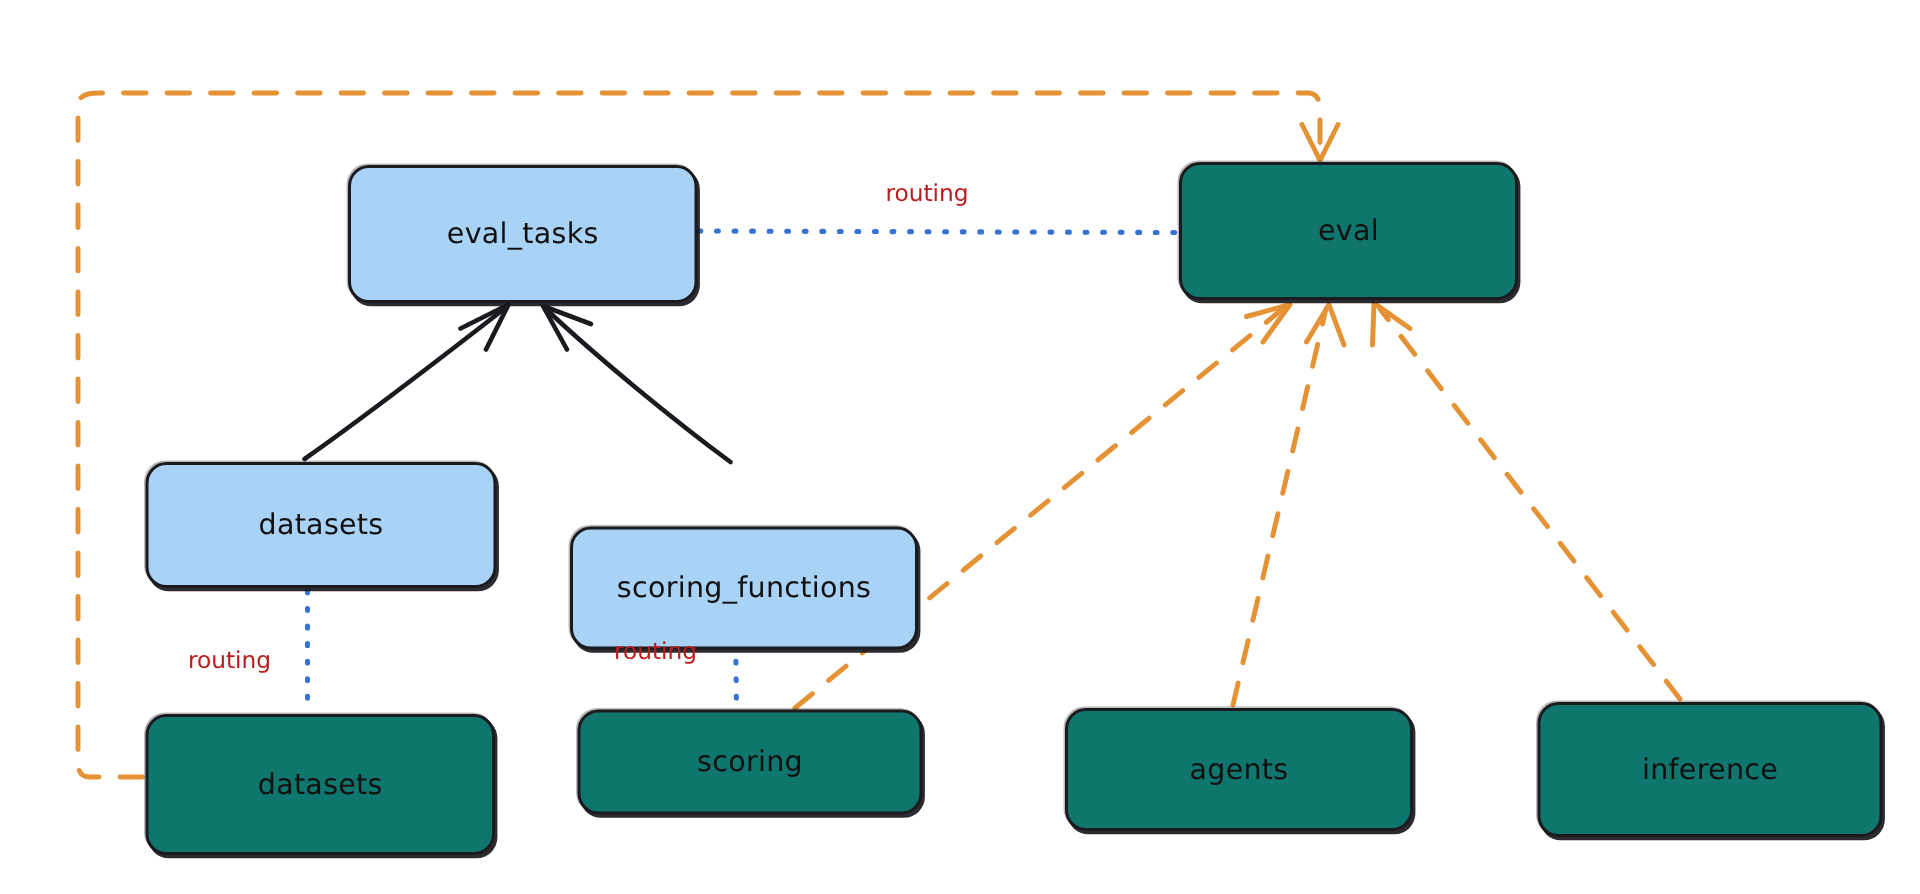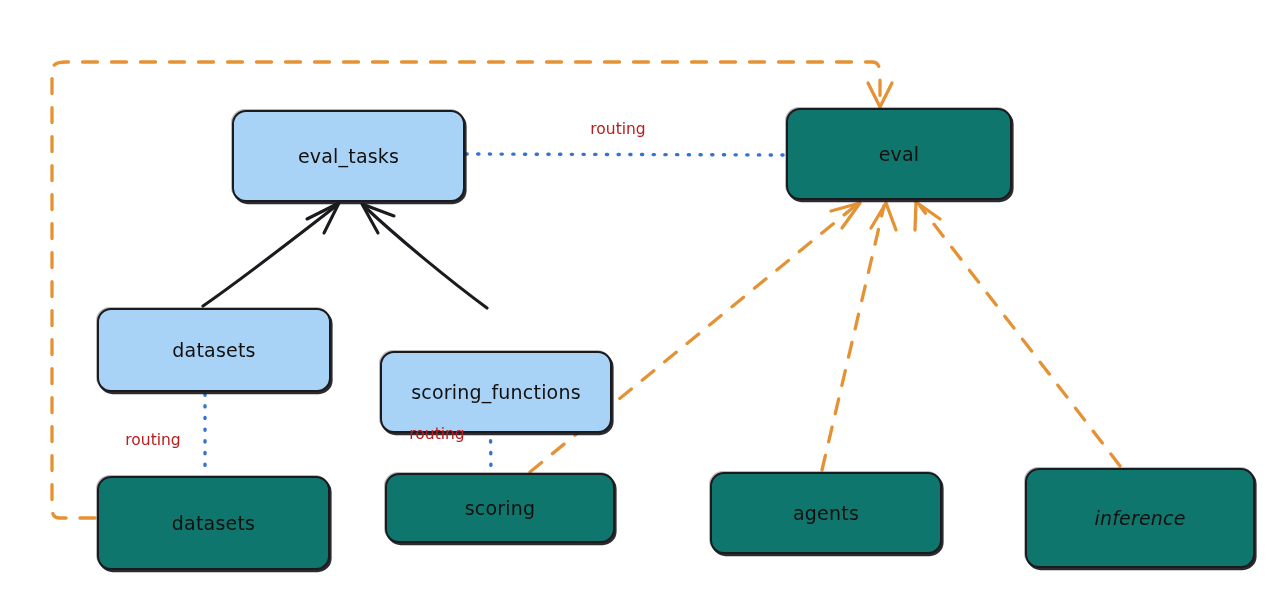--- a/index.html
+++ b/index.html
@@ -126,21 +126,21 @@
   </div>
 
   <div class="node node-green" style="left:385px; top:473px; width:230px; height:70px;">
     <span>scoring</span>
   </div>
 
   <div class="node node-green" style="left:710px; top:472px; width:232px; height:82px;">
     <span>agents</span>
   </div>
 
-  <div class="node node-green" style="left:1025px; top:468px; width:230px; height:100px;font-style:italic;">
+  <div class="node node-green" style="left:1025px; top:468px; width:230px; height:90px;">
     <span>inference</span>
   </div>
 
   <div class="edge-label" style="left:618px; top:129px;">routing</div>
 
   <div class="edge-label" style="left:153px; top:440px;">routing</div>
 
   <div class="edge-label" style="left:437px; top:434px;">routing</div>
 
 </div>

